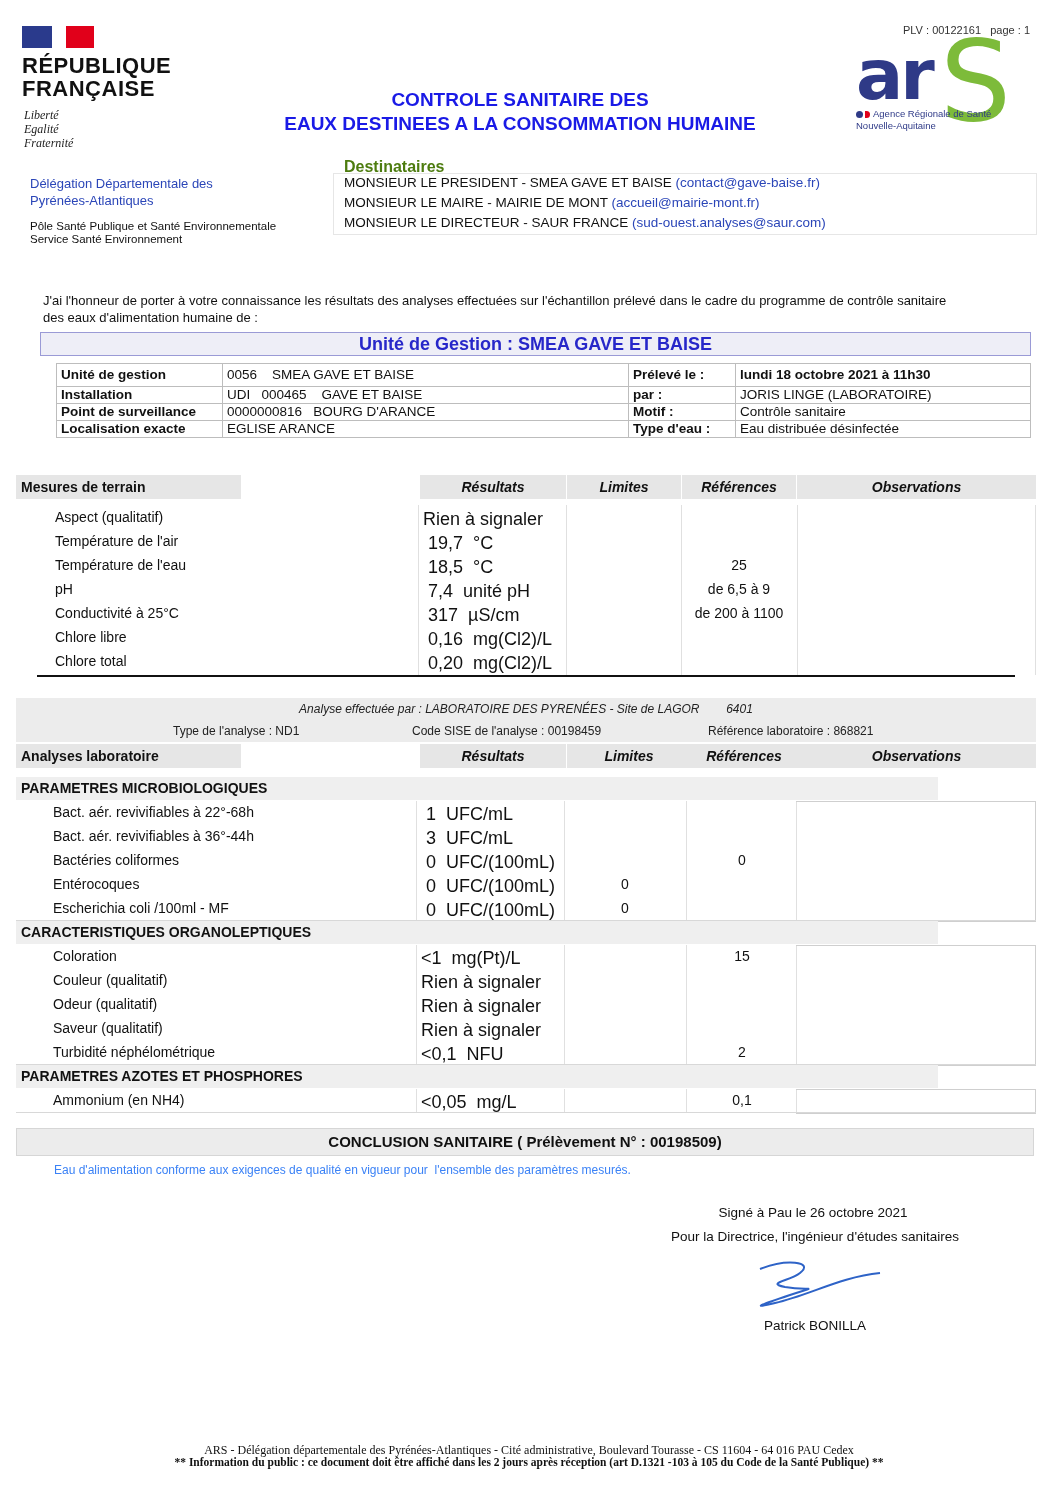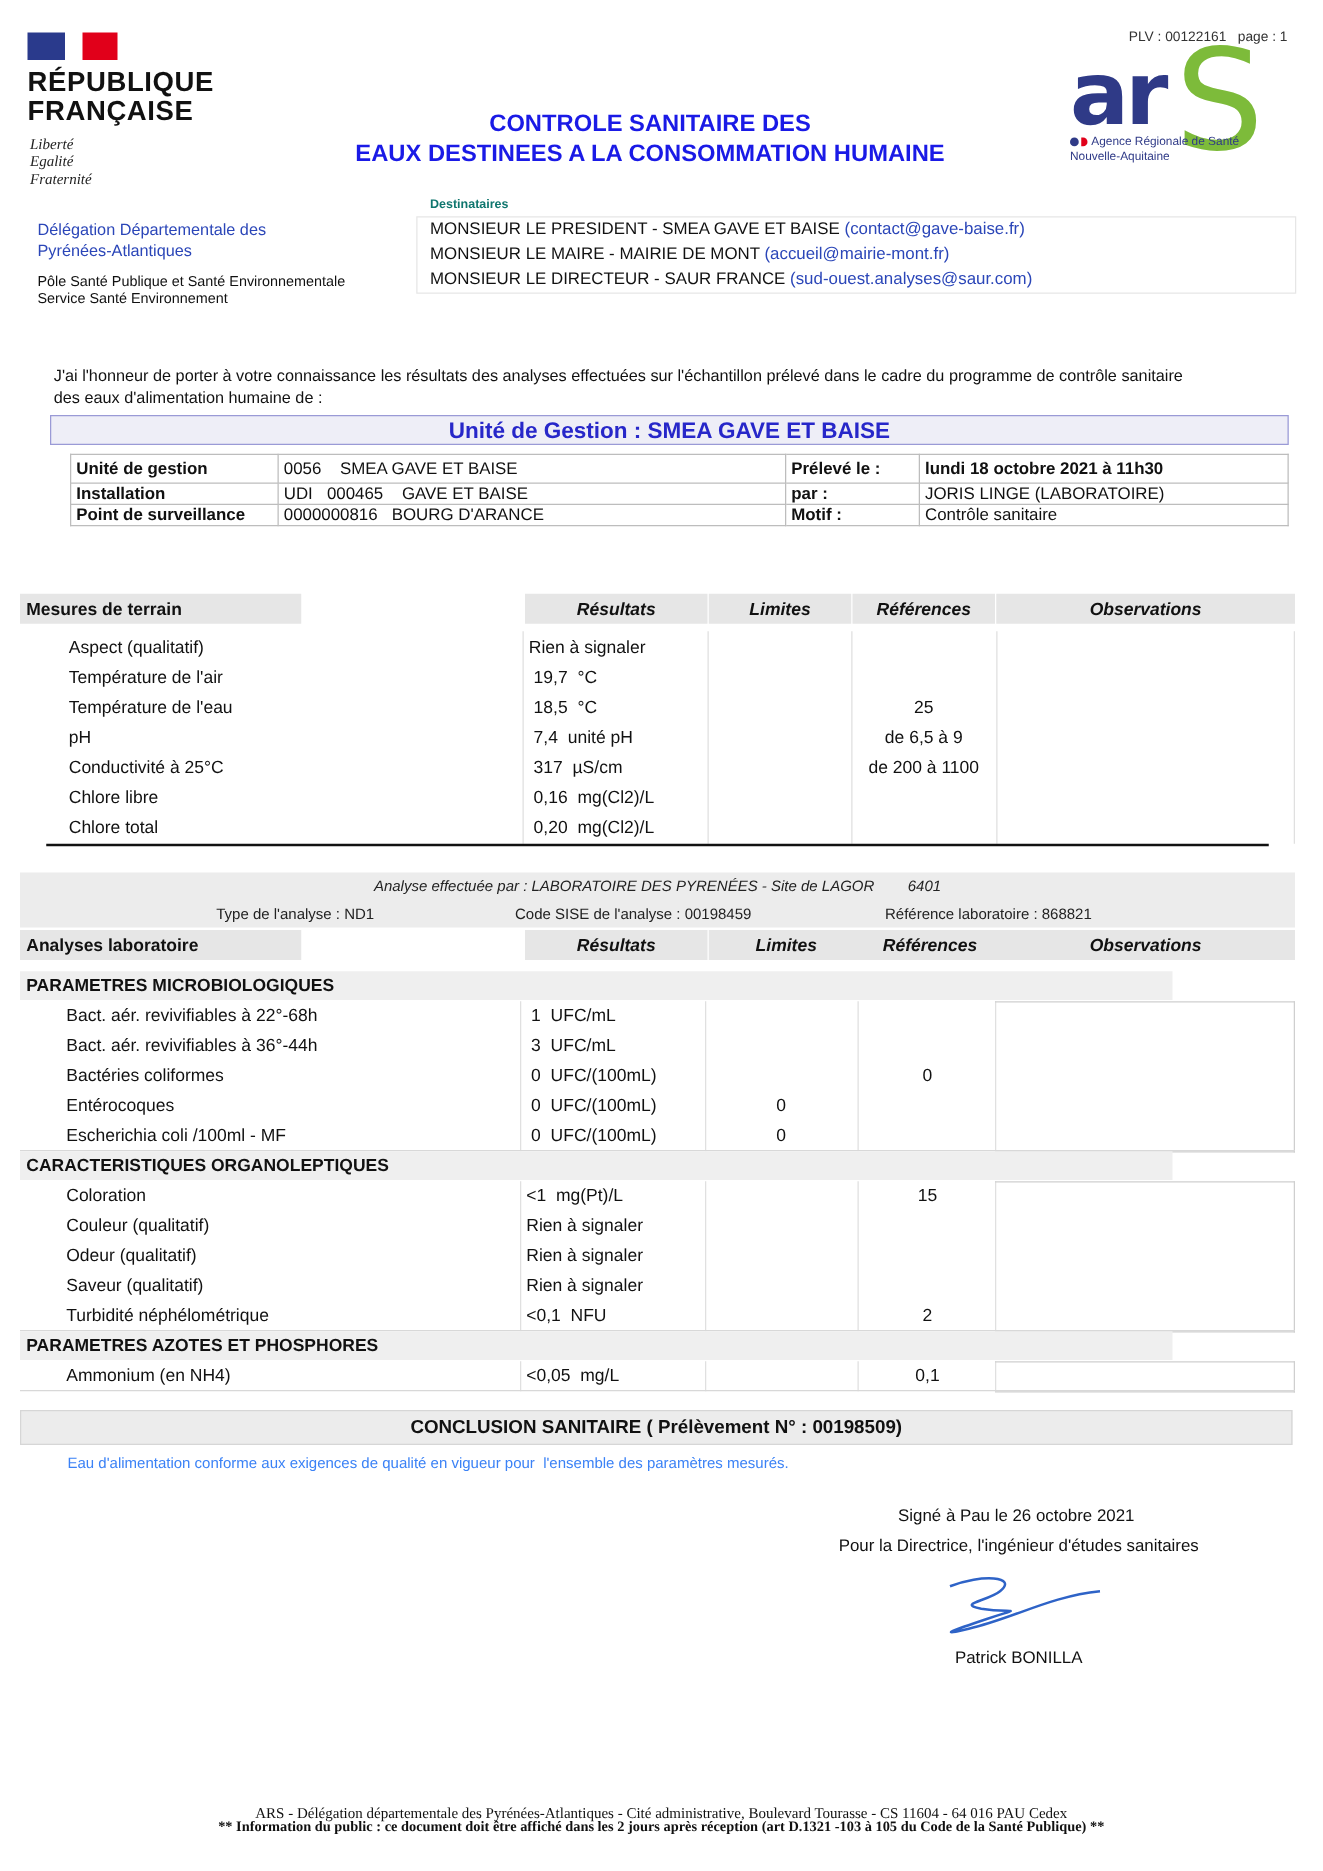--- a/index.html
+++ b/index.html
@@ -15,21 +15,21 @@
   .plv { right:28px; top:24px; font-size:11px; color:#333; }
   .doc-title { left:230px; top:88px; width:580px; text-align:center; color:#1a1ae6; font-weight:bold; font-size:19px; line-height:24px; }
   .ars-a { left:856px; top:40px; font-size:70px; font-weight:bold; color:#2f3a87; letter-spacing:-3px; font-family:"DejaVu Sans", sans-serif; line-height:70px; }
   .ars-s { left:940px; top:25px; font-size:112px; color:#7dbb3a; font-family:"DejaVu Sans", sans-serif; line-height:112px; }
   .ars-sub { left:856px; top:108px; font-size:9.5px; color:#2f3a87; line-height:12px; }
   .ars-dot { display:inline-block; width:7px; height:7px; border-radius:50%; background:#2f3a87; margin-right:2px; vertical-align:middle; }
   .ars-dot2 { display:inline-block; width:5px; height:7px; border-radius:0 4px 4px 0; background:#e1001a; margin-right:3px; vertical-align:middle; }
 
   .deleg { left:30px; top:175px; font-size:13px; line-height:17px; color:#2b46b8; }
   .pole { left:30px; top:220px; font-size:11.5px; line-height:13px; color:#111; }
-  .dest-label { left:344px; top:158px; font-size:10px; font-weight:bold; color:#0f766e; }
+  .dest-label { left:344px; top:158px; font-size:16px; font-weight:bold; color:#4d7c0f; }
   .dest-box { left:333px; top:173px; width:702px; height:60px; border:1px solid #e6e6e6; }
   .dest-row { position:absolute; left:10px; font-size:13.5px; color:#111; white-space:nowrap; }
   .dest-row .mail { color:#2b46b8; }
 
   .intro { left:43px; top:292px; width:985px; font-size:13px; line-height:17px; color:#111; white-space:nowrap; overflow:hidden; }
   .unit-bar { left:40px; top:332px; width:989px; height:22px; background:#eeeef7; border:1px solid #9a9ad6; text-align:center; font-weight:bold; font-size:18px; line-height:22px; color:#2727c9; }
 
   
   table.info { position:absolute; left:56px; top:363px; width:975px; border-collapse:collapse; font-size:13.5px; }
   table.info td { border:1px solid #bdbdbd; padding:0 4px; height:16px; line-height:16px; white-space:nowrap; }
@@ -38,21 +38,21 @@
   table.info .val { width:397px; }
   table.info .lbl2 { font-weight:bold; width:98px; }
   table.info .bold { font-weight:bold; }
 
   
   .gray { background:#e6e6e6; }
   .hdr { position:absolute; height:24px; line-height:24px; font-size:14px; font-weight:bold; color:#111; }
   .hdr.c { text-align:center;font-style:italic; }
 
   .row-label { position:absolute; font-size:14px; color:#111; white-space:nowrap; }
-  .row-val { position:absolute; font-size:14px; color:#111; white-space:nowrap; }
+  .row-val { position:absolute; font-size:18px; color:#111; white-space:nowrap; }
   .row-ref { position:absolute; font-size:14px; color:#111; text-align:center; width:116px; }
   .row-lim { position:absolute; font-size:14px; color:#111; text-align:center; width:120px; }
 
   .vline { position:absolute; width:1px; background:#e0e0e0; }
   .hline { position:absolute; height:1px; background:#d8d8d8; }
 
   .lab-meta { left:16px; top:698px; width:1020px; height:44px; background:#ececec; }
   .lab-meta .l1 { position:absolute; left:0; top:4px; width:100%; text-align:center; font-size:12px; font-style:italic; color:#222; }
   .lab-meta .l2 { position:absolute; top:26px; font-size:12px; color:#222; }
 
@@ -144,20 +144,26 @@
     <td class="lbl">Installation</td>
     <td class="val" style="white-space:pre;">UDI   000465    GAVE ET BAISE</td>
     <td class="lbl2">par :</td>
     <td>JORIS LINGE (LABORATOIRE)</td>
   </tr>
   <tr>
     <td class="lbl">Point de surveillance</td>
     <td class="val" style="white-space:pre;">0000000816   BOURG D'ARANCE</td>
     <td class="lbl2">Motif :</td>
     <td>Contrôle sanitaire</td>
+  </tr>
+  <tr>
+    <td class="lbl">Localisation exacte</td>
+    <td class="val">EGLISE ARANCE</td>
+    <td class="lbl2">Type d'eau :</td>
+    <td>Eau distribuée désinfectée</td>
   </tr>
 </tbody>
   </table>
 
 <div class="hdr gray" style="left:16px;top:475px;width:225px;padding-left:5px;box-sizing:border-box;">Mesures de terrain</div>
 <div class="hdr gray c" style="left:420px;top:475px;width:146px;">Résultats</div>
 <div class="hdr gray c" style="left:567px;top:475px;width:114px;">Limites</div>
 <div class="hdr gray c" style="left:682px;top:475px;width:114px;">Références</div>
 <div class="hdr gray c" style="left:797px;top:475px;width:239px;">Observations</div>
 

